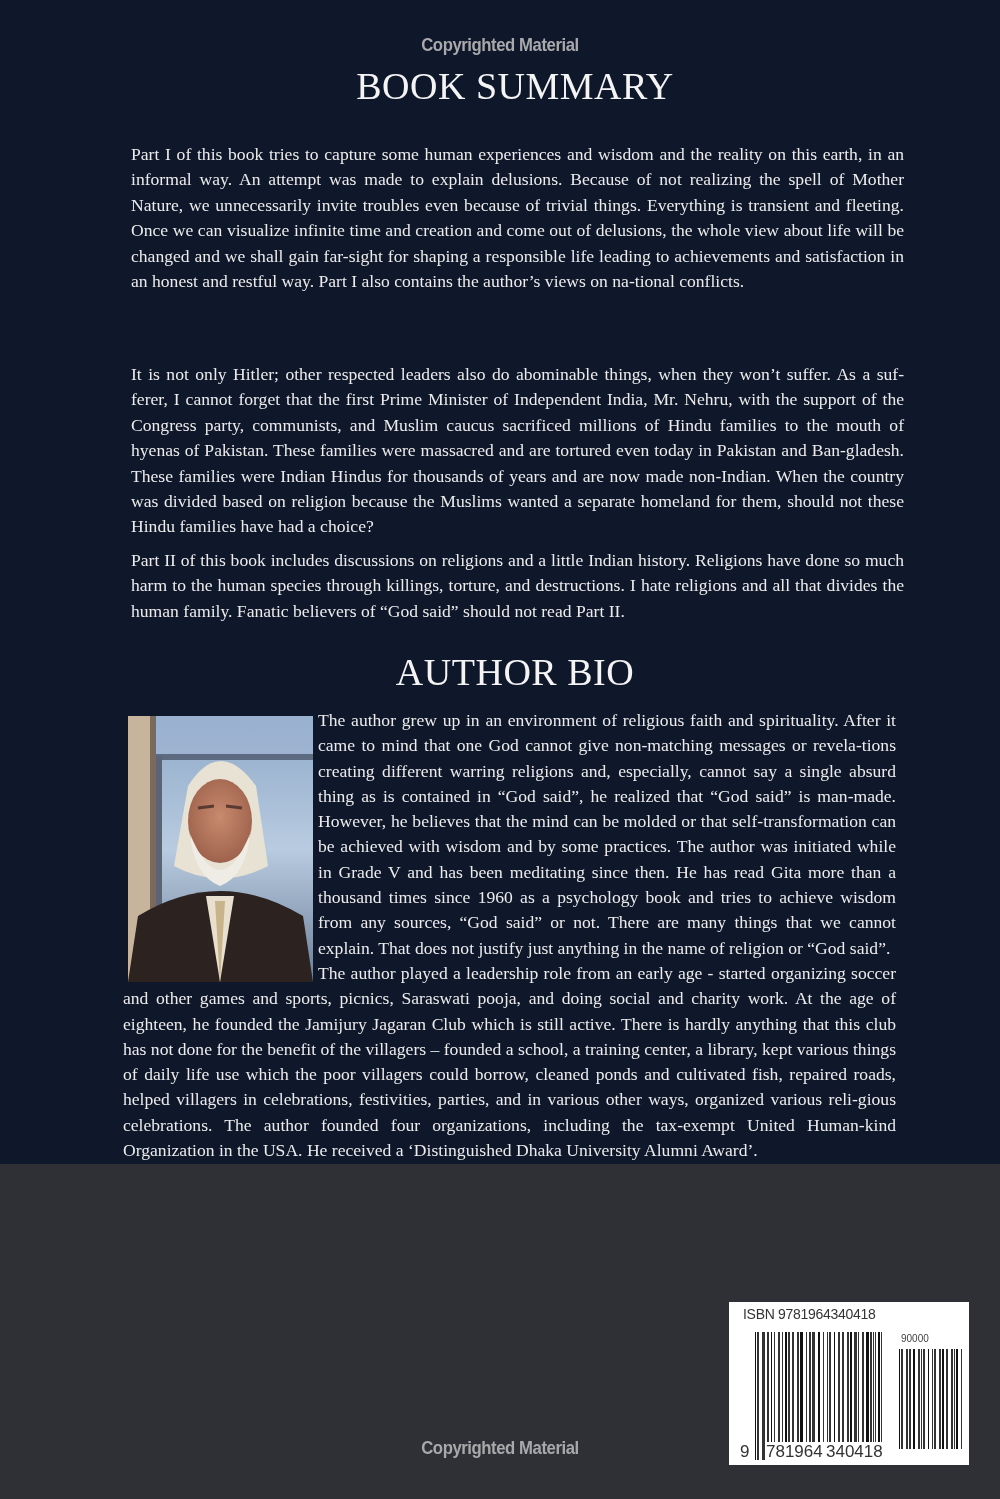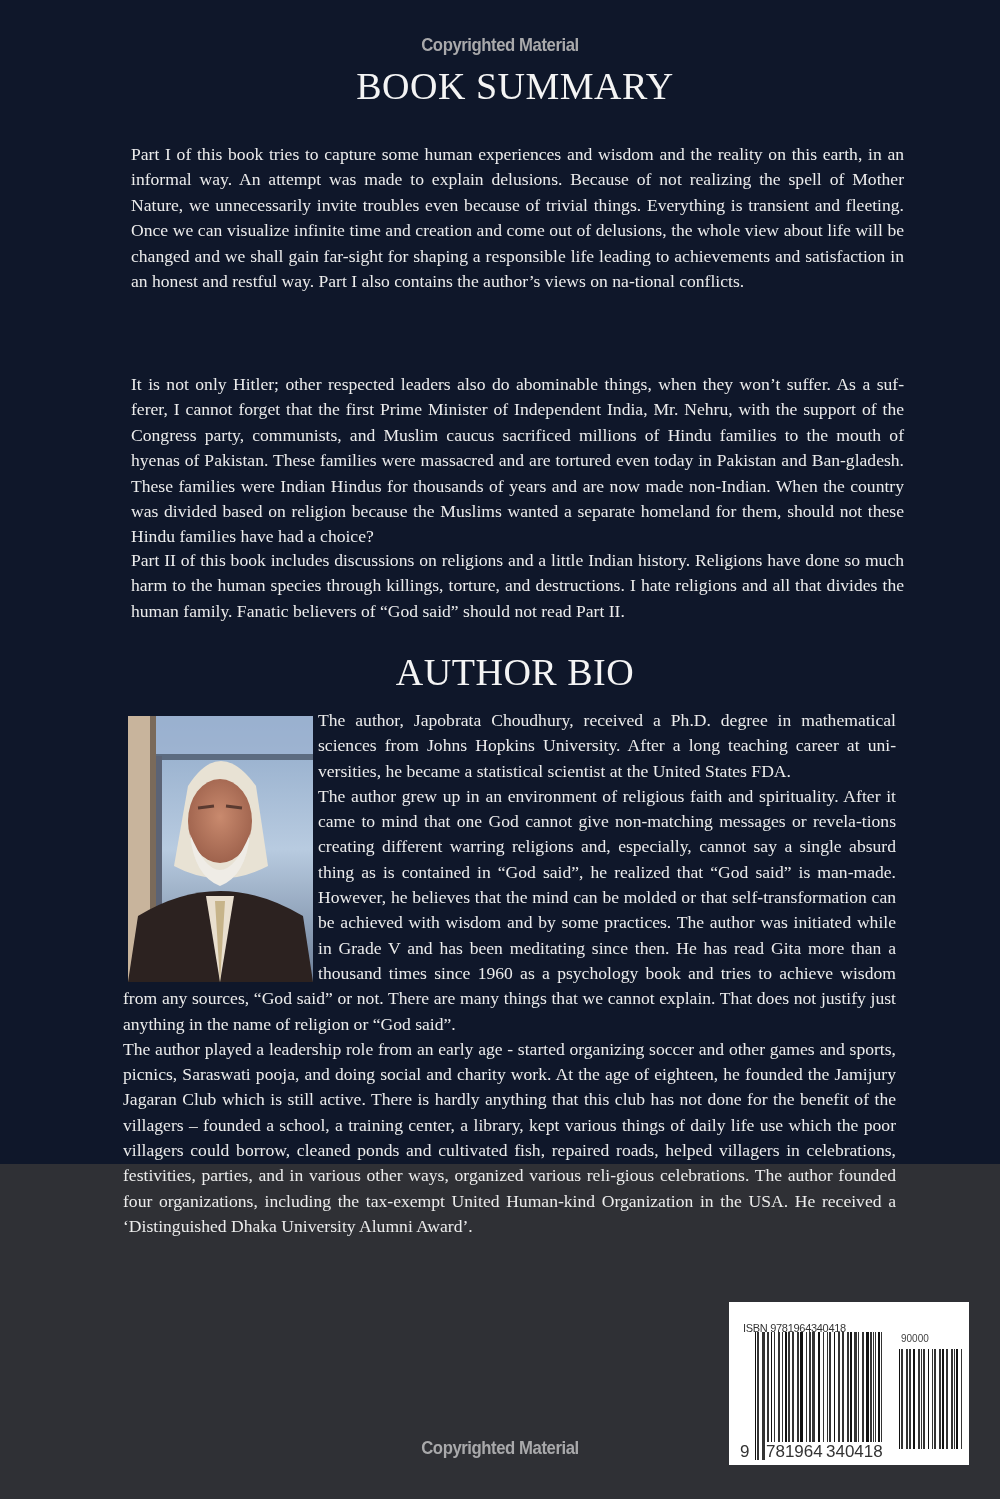--- a/index.html
+++ b/index.html
@@ -29,40 +29,40 @@
   }
   .h-summary { top: 64px; }
   .h-bio { top: 650px; }
   .para {
     position: absolute; left: 123px; width: 773px;
     font-size: 17.6px; line-height: 25.4px; text-align: justify;
     color: #ececec; margin: 8px;
     hyphens: none;
   }
   .p1 { top: 134px; }
-  .p2 { top: 364px; }
+  .p2 { top: 354px; }
   .p3 { top: 540px; }
   .photo {
     position: absolute; left: 128px; top: 716px; width: 185px; height: 266px;
     overflow: hidden; background: #3a3c44;
   }
   .bio-wrap {
     position: absolute; left: 123px; top: 708px; width: 773px;
     font-size: 17.6px; line-height: 25.3px; text-align: justify; color: #ececec;
   }
   .bio-float {
     float: left; width: 195px; height: 276px; margin: 0;
   }
   .bio-wrap p { margin: 0; }
   .barcode {
     position: absolute; left: 729px; top: 1302px; width: 240px; height: 163px;
     background: #ffffff; color: #222;
     font-family: "Liberation Sans", "DejaVu Sans", sans-serif;
   }
-  .isbn-label { position: absolute; left: 14px; top: 20px; font-size: 11px; color: #333; letter-spacing: -0.3px; }
+  .isbn-label { position: absolute; left: 14px; top: 4px; font-size: 14px; color: #333; letter-spacing: -0.3px; }
   .price-code { position: absolute; left: 172px; top: 31px; font-size: 10px; color: #444; }
   .bars-main { position: absolute; left: 26px; top: 30px; width: 130px; height: 128px; }
   .bars-add { position: absolute; left: 170px; top: 47px; width: 66px; height: 100px; }
   .digits { position: absolute; top: 140px; font-size: 17px; color: #333; background: #fff; padding: 0 1px; }
   .d1 { left: 10px; }
   .d2 { left: 36px; }
   .d3 { left: 96px; }
 </style>
 </head>
 <body>
@@ -103,21 +103,20 @@
       <path d="M62 118 Q92 190 122 118 Q118 160 92 170 Q66 160 62 118 Z" fill="#efece6"></path>
       <path d="M70 92 L86 90 M98 90 L114 92" stroke="#5a3a30" stroke-width="3"></path>
       <path d="M10 200 Q92 150 175 200 L185 266 L0 266 Z" fill="#2c2220"></path>
       <path d="M78 180 L92 266 L106 180 Z" fill="#e9dfcf"></path>
       <path d="M87 185 L92 266 L97 185 Z" fill="#c7b48a"></path>
     </svg>
   </div>
 
   <div class="bio-wrap">
     <div class="bio-float"></div>
-    <p>The author, Japobrata Choudhury, received a Ph.D. degree in mathematical sciences from Johns Hopkins University. After a long teaching career at uni-versities, he became a statistical scientist at the United States FDA.</p>
     <p>The author grew up in an environment of religious faith and spirituality. After it came to mind that one God cannot give non-matching messages or revela-tions creating different warring religions and, especially, cannot say a single absurd thing as is contained in “God said”, he realized that “God said” is man-made. However, he believes that the mind can be molded or that self-transformation can be achieved with wisdom and by some practices. The author was initiated while in Grade V and has been meditating since then. He has read Gita more than a thousand times since 1960 as a psychology book and tries to achieve wisdom from any sources, “God said” or not. There are many things that we cannot explain. That does not justify just anything in the name of religion or “God said”.</p>
     <p>The author played a leadership role from an early age - started organizing soccer and other games and sports, picnics, Saraswati pooja, and doing social and charity work. At the age of eighteen, he founded the Jamijury Jagaran Club which is still active. There is hardly anything that this club has not done for the benefit of the villagers  – founded a school, a training center, a library, kept various things of daily life use which the poor villagers could borrow, cleaned ponds and cultivated fish, repaired roads, helped villagers in celebrations, festivities, parties, and in various other ways, organized various reli-gious celebrations. The author founded four organizations, including the tax-exempt United Human-kind Organization in the USA. He received a ‘Distinguished Dhaka University Alumni Award’.</p>
   </div>
 
   <div class="barcode">
     <div class="isbn-label">ISBN 9781964340418</div>
     <div class="price-code">90000</div>
     <svg class="bars-main" id="bars-main">
         <rect x="0" y="0" width="1" height="128" fill="#111"></rect>
         <rect x="2" y="0" width="2" height="128" fill="#333"></rect>

